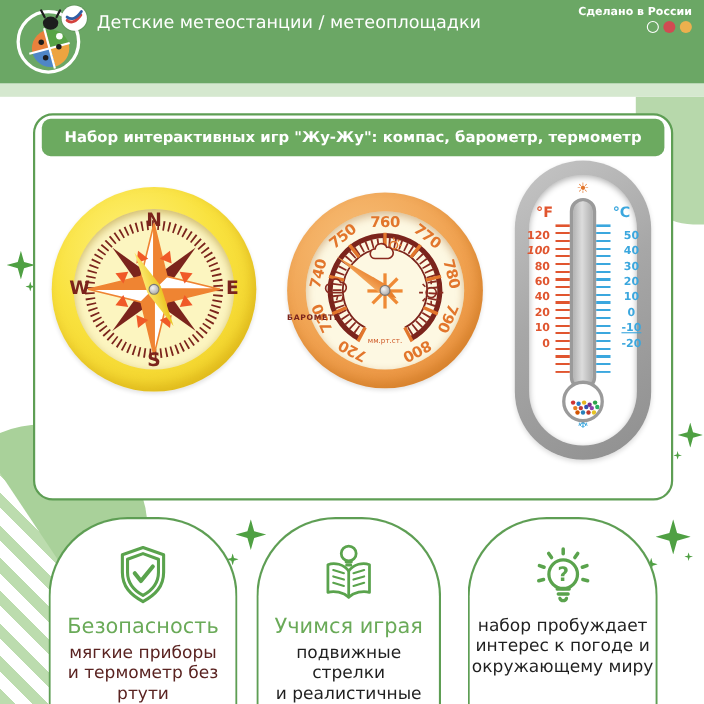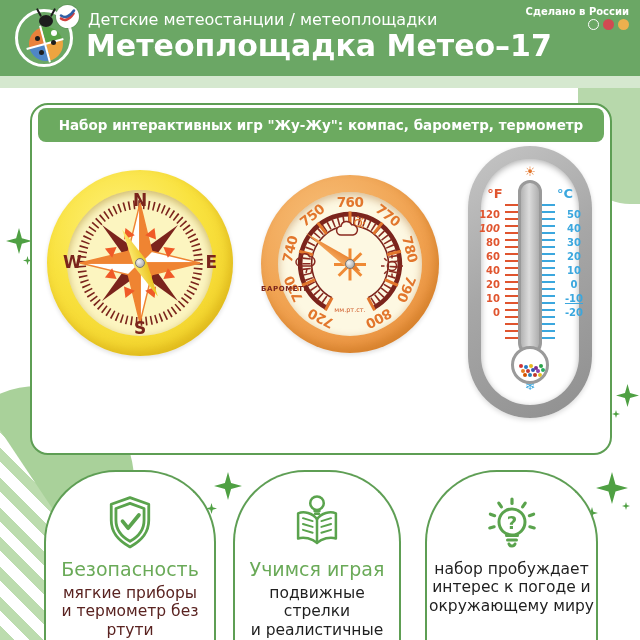--- a/index.html
+++ b/index.html
@@ -398,21 +398,20 @@
     <div class="lb-dot" style="left:21px;top:38px;"></div>
     <div class="lb-dot-w" style="left:33px;top:18px;"></div>
   </div>
   <div class="flag-badge">
     <svg width="23" height="23" viewBox="0 0 23 23" fill="none" stroke-linecap="round">
       <path d="M5 13.5 C8.5 16.5 13 15 17.5 8.5" stroke="#D3423E" stroke-width="2.6"></path>
       <path d="M5 10.5 C9 13.5 13.5 12 18 5.5" stroke="#2F5FA5" stroke-width="2.6"></path>
     </svg>
   </div>
   <div class="header-subtitle">Детские метеостанции / метеоплощадки</div>
-  <div class="header-title">Метеоплощадка Метео–17</div>
   <div class="made-in">Сделано в России</div>
   <div class="badge-dots">
     <div class="dot dot-outline"></div>
     <div class="dot dot-red"></div>
     <div class="dot dot-yellow"></div>
   </div>
 </div>
 <div class="header-strip"></div>
 
 </body></html>

